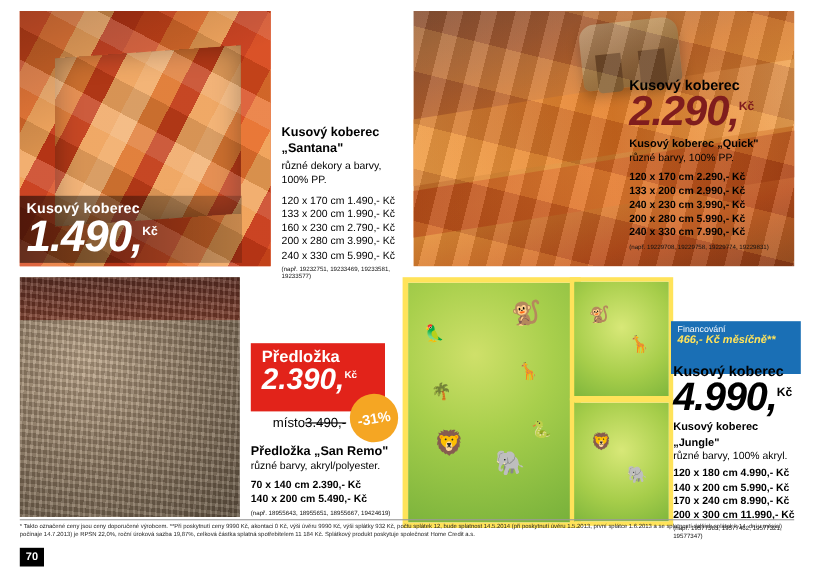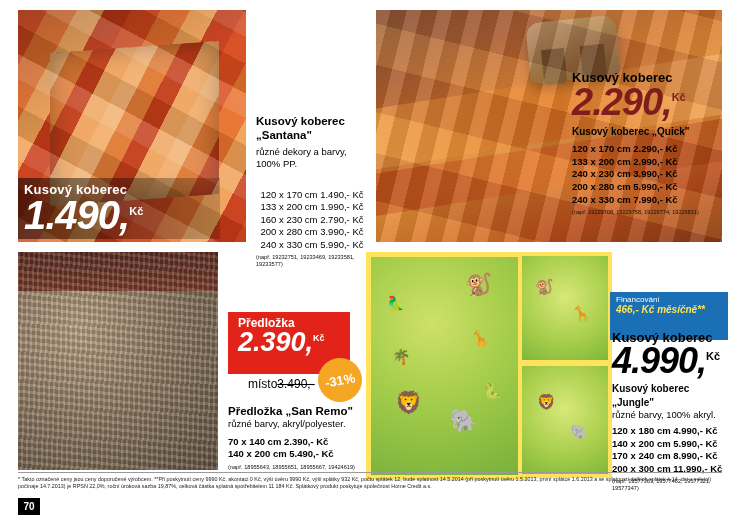--- a/index.html
+++ b/index.html
@@ -194,21 +194,21 @@
 
   
   .badge-red {
     position: absolute; left: 228px; top: 312px;
     width: 122px; height: 62px;
     background: #e2231a;
     color: #fff;
     padding: 4px 8px 6px 10px;
     box-sizing: border-box;
   }
-  .badge-red .lbl { font-size: 12px; font-weight: bold; }
+  .badge-red .lbl { font-size: 15px; font-weight: bold; }
   .badge-red .val { font-size: 27px; font-weight: bold; font-style: italic; line-height: .95; }
   .badge-red .val .cur { font-size: 9px; vertical-align: super; font-style: normal; }
   .misto {
     position:absolute; left: 248px; top: 377px;
     font-size: 12px;
   }
   .misto .strike { text-decoration: line-through; }
   .disc-circle {
     position: absolute; left: 318px; top: 358px;
     width: 44px; height: 44px; border-radius: 50%;
@@ -261,21 +261,21 @@
     <div class="big-price price-left-val">
       <span>1.490,</span><span class="cur">Kč</span>
     </div>
   </div>
 
   <div class="txt" style="left:256px; top:114px; width:112px;">
     <div class="hd">Kusový koberec</div>
     <div class="hd">„Santana"</div>
     <div class="sub" style="margin-top:3px;">různé dekory a barvy,</div>
     <div class="sub">100% PP.</div>
-    <div class="lines" style="margin-top:18px;text-align:center;">
+    <div class="lines" style="margin-top:6px;">
       <div>120 x 170 cm  1.490,- Kč</div>
       <div>133 x 200 cm  1.990,- Kč</div>
       <div>160 x 230 cm  2.790,- Kč</div>
       <div>200 x 280 cm  3.990,- Kč</div>
       <div>240 x 330 cm  5.990,- Kč</div>
     </div>
     <div class="tiny" style="margin-top:3px;">(např. 19232751, 19233469, 19233581, 19233577)</div>
   </div>
 
   <div class="photo rug2">
@@ -284,20 +284,21 @@
     <div class="wood"></div>
   </div>
 
   <div class="right-col">
     <div class="title">Kusový koberec</div>
     <div class="big-price price-right-val">
       <span>2.290,</span><span class="cur">Kč</span>
     </div>
     <div style="font-size:9.5px; line-height:1.32; margin-top:6px;">
       <div class="bold" style="font-size:10px;">Kusový koberec „Quick"</div>
+      <div>různé barvy, 100% PP.</div>
       <div style="margin-top:5px;">
         <div class="bold">120 x 170 cm  2.290,- Kč</div>
         <div class="bold">133 x 200 cm  2.990,- Kč</div>
         <div class="bold">240 x 230 cm  3.990,- Kč</div>
         <div class="bold">200 x 280 cm  5.990,- Kč</div>
         <div class="bold">240 x 330 cm  7.990,- Kč</div>
       </div>
       <div class="tiny" style="margin-top:3px;">(např. 19229708, 19229758, 19229774, 19229831)</div>
     </div>
   </div>

